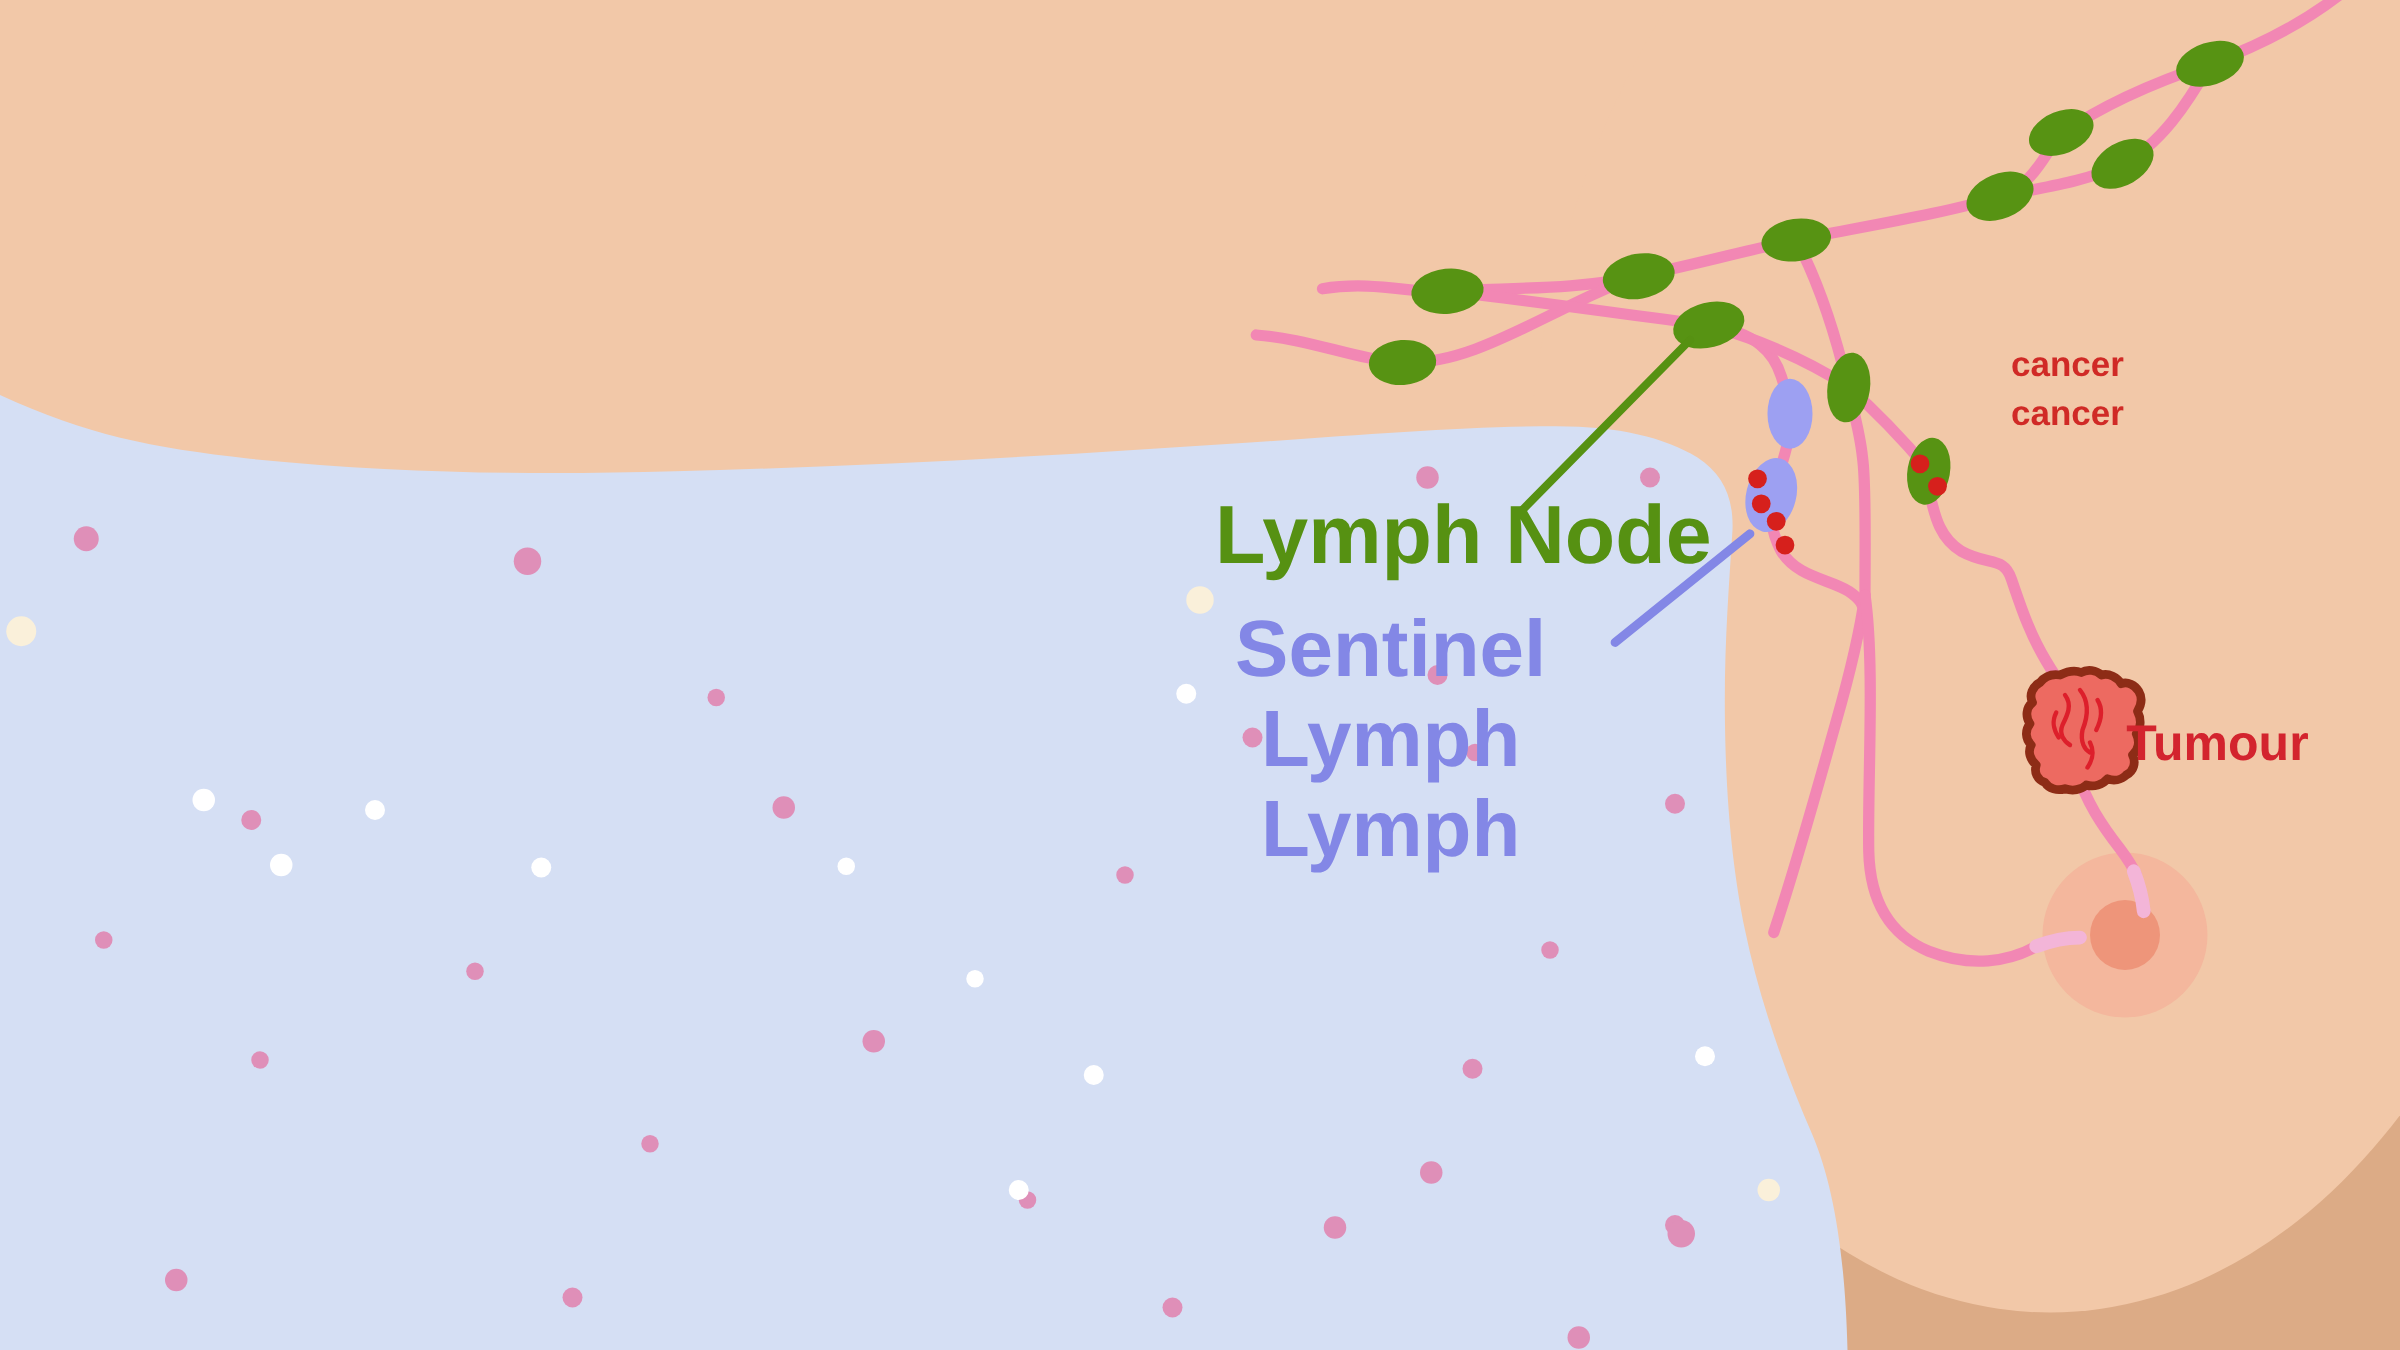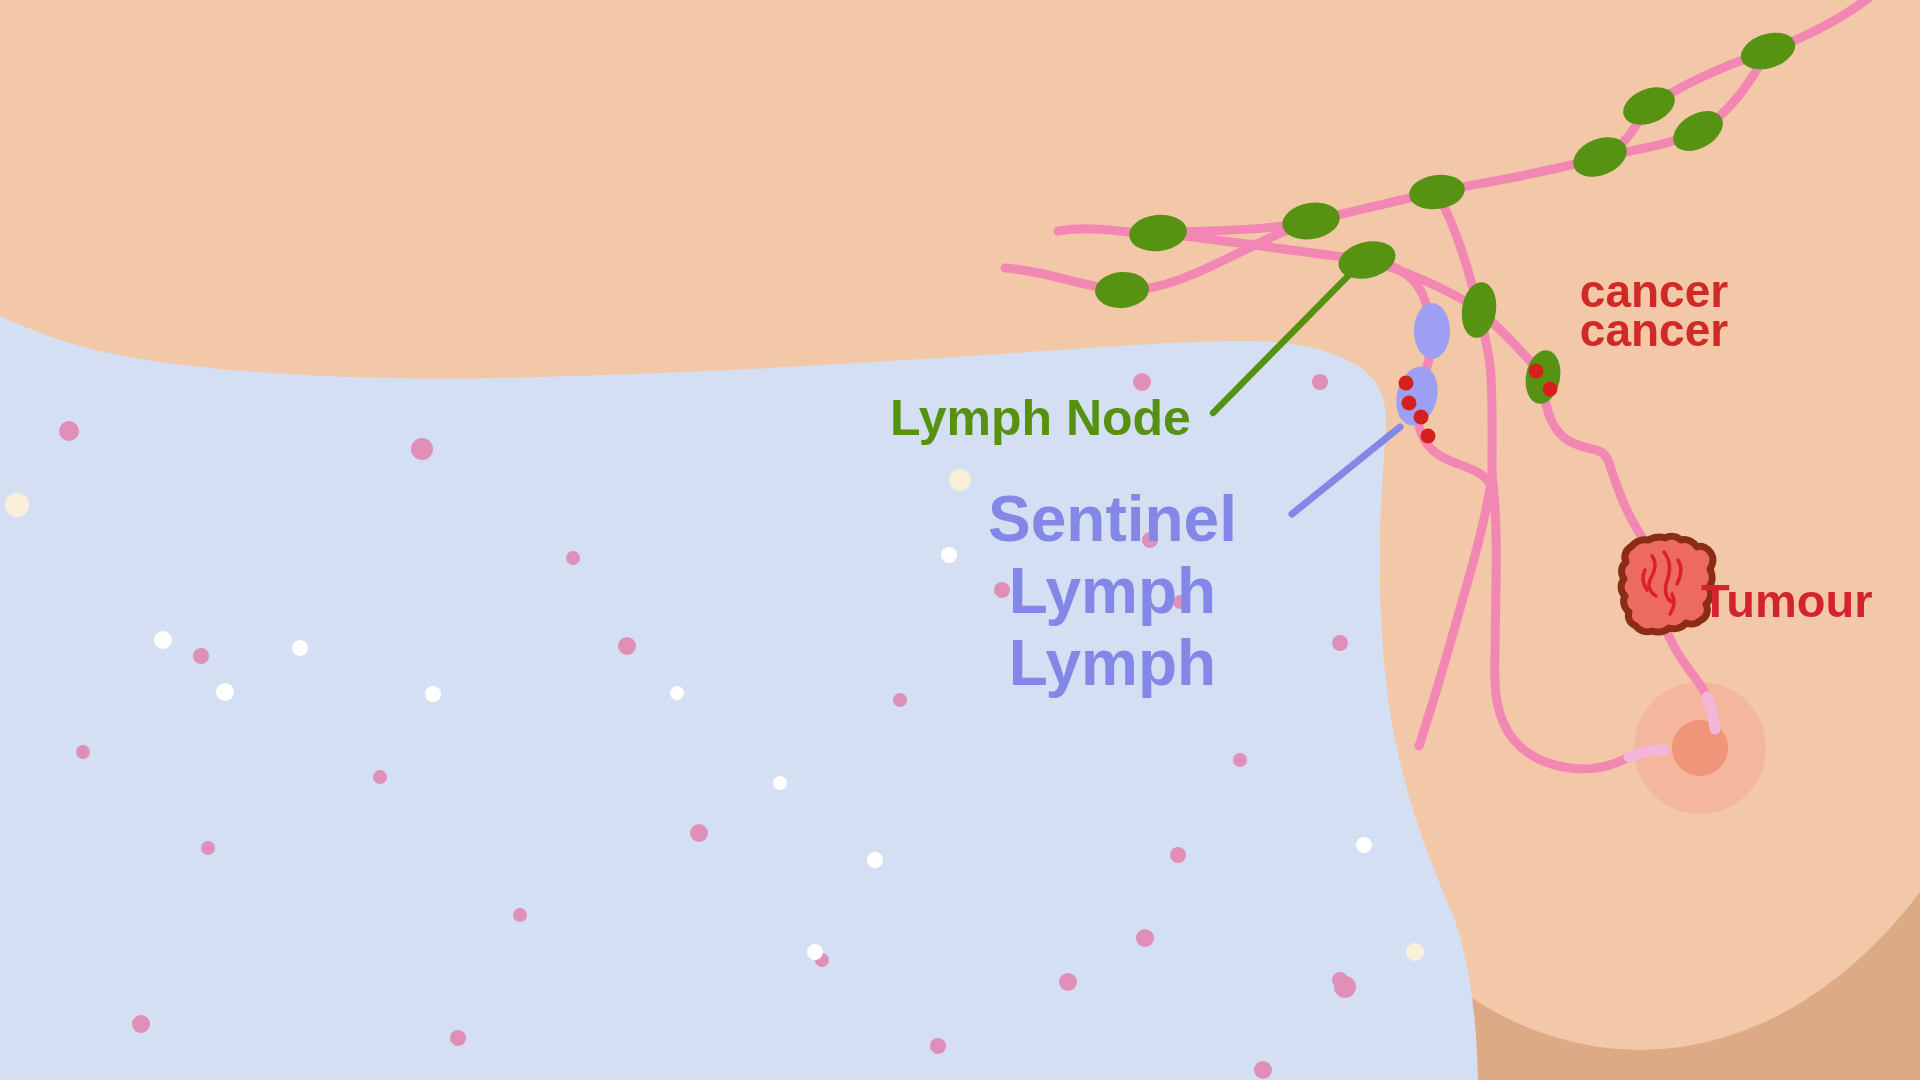--- a/index.html
+++ b/index.html
@@ -1,25 +1,25 @@
 <!DOCTYPE html>
 <html><head>
 <meta charset="utf-8">
 <style>
   html,body{margin:0;padding:0;background:#f2c8a8;}
   #stage{position:relative;width:1920px;height:1080px;overflow:hidden;
          font-family:"Liberation Sans",sans-serif;}
   #scene{position:absolute;left:0;top:0;}
   .label{position:absolute;font-weight:bold;white-space:nowrap;}
-  #lymph-label{left:890px;top:389px;font-size:50px;}
+  #lymph-label{left:972px;top:389px;font-size:66px;}
   #sentinel-label{left:935px;top:483px;width:355px;text-align:center;
                   font-size:64px;line-height:72px;white-space:normal;}
   #cancer-label{left:1553px;top:272px;width:202px;text-align:center;
-                font-size:46px;line-height:39px;white-space:normal;}
-  #tumour-label{left:1701px;top:573px;font-size:47px;}
+                font-size:28px;line-height:39px;white-space:normal;}
+  #tumour-label{left:1701px;top:573px;font-size:40px;}
 </style>
 </head>
 <body>
 
 <div id="stage">
   <svg id="scene" width="1920" height="1080" viewBox="0 0 1920 1080">
       <rect x="0" y="0" width="1920" height="1080" fill="#f2c8a8"></rect>
       <path d="M1455,1080 C1452,1010 1460,950 1478,912 C1498,870 1532,848 1578,844 L1920,844 L1920,1080 Z" fill="#dcab86"></path>
       <ellipse cx="1640" cy="430" rx="420" ry="620" fill="#f2c8a8"></ellipse>
       <path d="M0,316 C70,348 120,358 200,367 C320,379 430,380 540,377 C700,373 850,364 1000,354 C1090,348 1175,341 1245,341 C1295,341 1332,350 1358,366 C1378,379 1387,398 1386,424 C1383,472 1379,520 1380,580 C1381,648 1387,700 1396,744 C1407,798 1428,858 1450,908 C1466,946 1476,1000 1478,1080 L0,1080 Z" fill="#d5dff4"></path>

